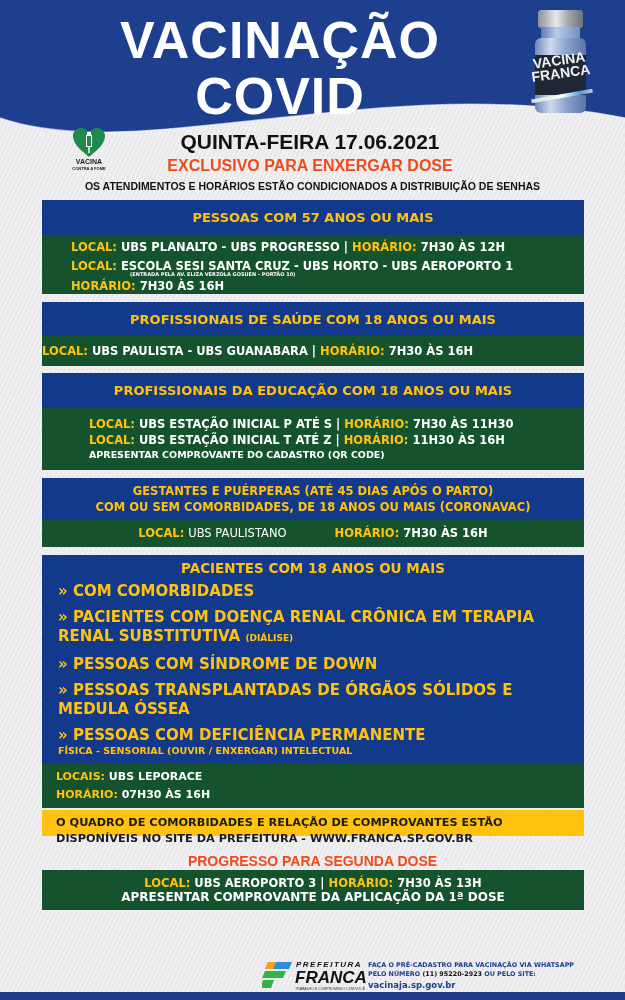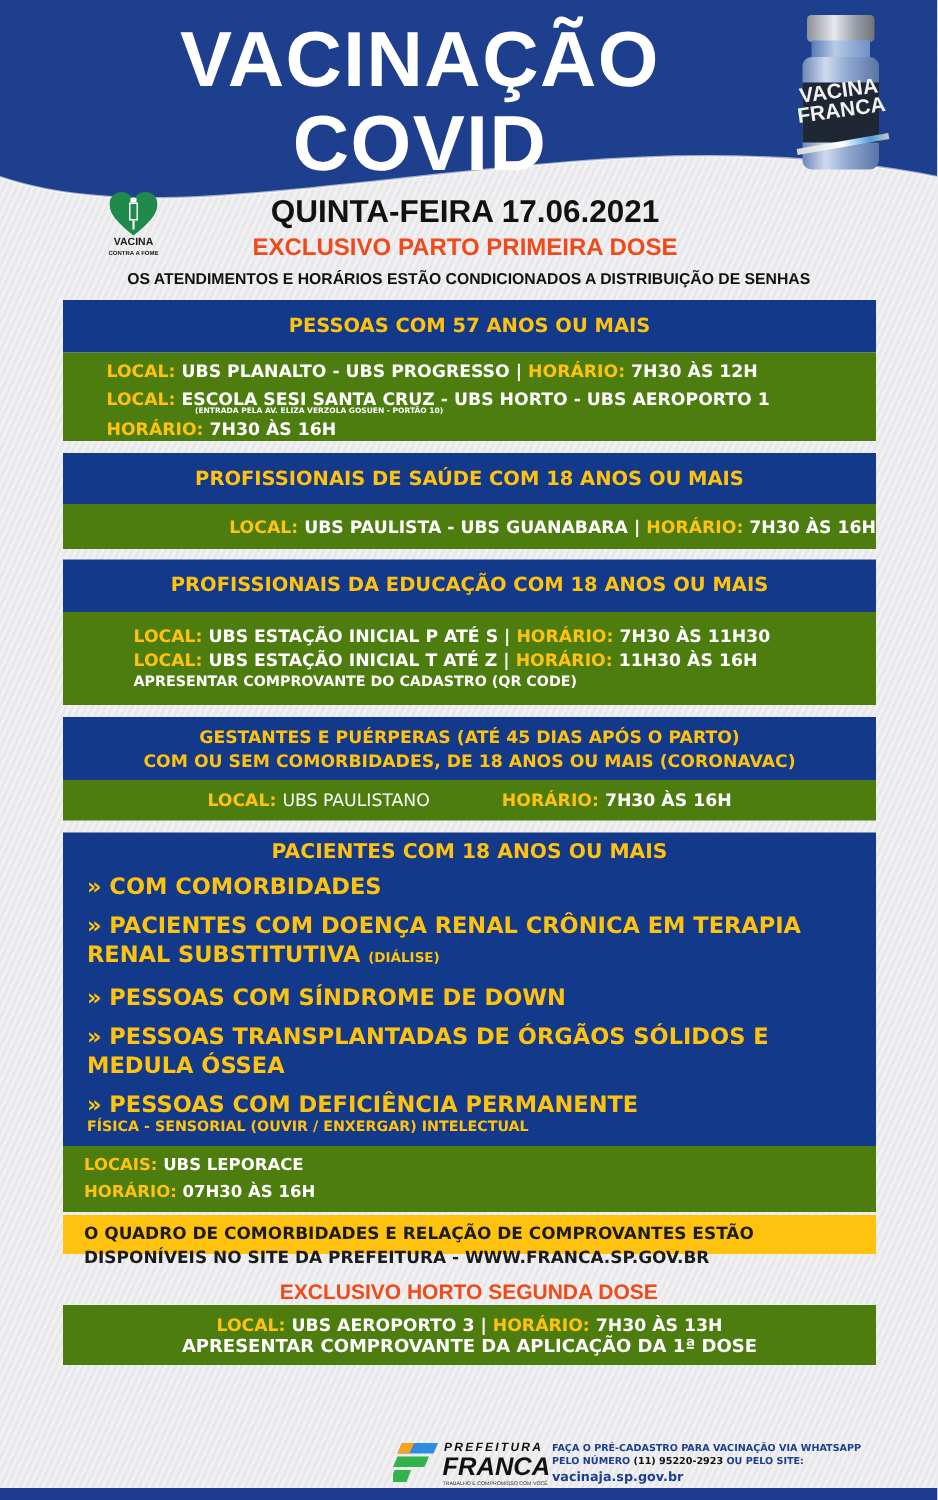--- a/index.html
+++ b/index.html
@@ -81,35 +81,35 @@
     font-family: "Liberation Sans", sans-serif; font-weight: bold; font-size: 10.5px; color: #111;
   }
   
   .box { position: absolute; left: 42px; width: 542px; }
   .box .hd {
     background: #133a8a; color: #ffc20e;
     font-family: "DejaVu Sans", sans-serif; font-weight: bold;
     text-align: center; display: flex; align-items: center; justify-content: center;
   }
   .box .bd {
-    background: #4d7c0f; color: #ffffff;
+    background: #14532d; color: #ffffff;
     font-family: "DejaVu Sans", sans-serif; font-weight: bold;
   }
   .y { color: #ffc20e; }
   .ln { white-space: nowrap; }
 
   .b1 { top: 200px; }
   .b1 .hd { height: 35px; font-size: 13px; }
   .b1 .bd { height: 59px; padding: 3px 0 0 29px; font-size: 11.5px; }
   .b1 .bd .ln { line-height: 19px; }
   .b1 .tiny { font-size: 5px; line-height: 5px; margin-left: 59px; margin-top: -4px; display: block; }
 
   .b2 { top: 302px; }
   .b2 .hd { height: 34px; font-size: 13px; }
-  .b2 .bd { height: 30px; font-size: 11.5px; text-align: right; line-height: 30px; }
+  .b2 .bd { height: 30px; font-size: 11.5px; text-align: left; line-height: 30px; }
 
   .b3 { top: 373px; }
   .b3 .hd { height: 35px; font-size: 13px; }
   .b3 .bd { height: 62px; padding: 8px 0 0 47px; font-size: 11.5px; }
   .b3 .bd .ln { line-height: 16px; }
   .b3 .bd .note { font-size: 9.5px; line-height: 14px; }
 
   .b4 { top: 478px; }
   .b4 .hd { height: 42px; font-size: 11.5px; line-height: 16px; flex-direction: column; }
   .b4 .bd { height: 27px; font-size: 11.5px; line-height: 27px; text-align: center; }
@@ -195,21 +195,21 @@
     <rect x="14" y="4" width="4" height="3" fill="#fff"></rect>
     <rect x="13" y="7" width="6" height="12" fill="#fff"></rect>
     <rect x="14" y="8" width="4" height="10" fill="#1f8a4c"></rect>
     <rect x="15.3" y="19" width="1.4" height="6" fill="#fff"></rect>
   </svg>
   <div class="t1">VACINA</div>
   <div class="t2">CONTRA A FOME</div>
 </div>
 
 <div class="date-title">QUINTA-FEIRA 17.06.2021</div>
-<div class="dose-sub">EXCLUSIVO PARTO PRIMEIRA DOSE</div>
+<div class="dose-sub">EXCLUSIVO PARA ENXERGAR DOSE</div>
 <div class="notice">OS ATENDIMENTOS E HORÁRIOS ESTÃO CONDICIONADOS A DISTRIBUIÇÃO DE SENHAS</div>
 
 <div class="box b1">
   <div class="hd">PESSOAS COM 57 ANOS OU MAIS</div>
   <div class="bd">
     <div class="ln">
       <span class="y">LOCAL:</span>
       <span> </span><span>UBS PLANALTO - UBS PROGRESSO</span>
       <span> | </span>
       <span class="y">HORÁRIO:</span>
@@ -301,21 +301,21 @@
       <span> </span><span>07H30 ÀS 16H</span>
     </div>
   </div>
 </div>
 
 <div class="yellow-strip">
   <div class="ln">O QUADRO DE COMORBIDADES E RELAÇÃO DE COMPROVANTES ESTÃO</div>
   <div class="ln">DISPONÍVEIS NO SITE DA PREFEITURA - WWW.FRANCA.SP.GOV.BR</div>
 </div>
 
-<div class="second-dose">EXCLUSIVO HORTO SEGUNDA DOSE</div>
+<div class="second-dose">PROGRESSO PARA SEGUNDA DOSE</div>
 
 <div class="box b6">
   <div class="bd">
     <div class="ln">
       <span class="y">LOCAL:</span>
       <span> </span><span>UBS AEROPORTO 3</span>
       <span> | </span>
       <span class="y">HORÁRIO:</span>
       <span> </span><span>7H30 ÀS 13H</span>
     </div>

